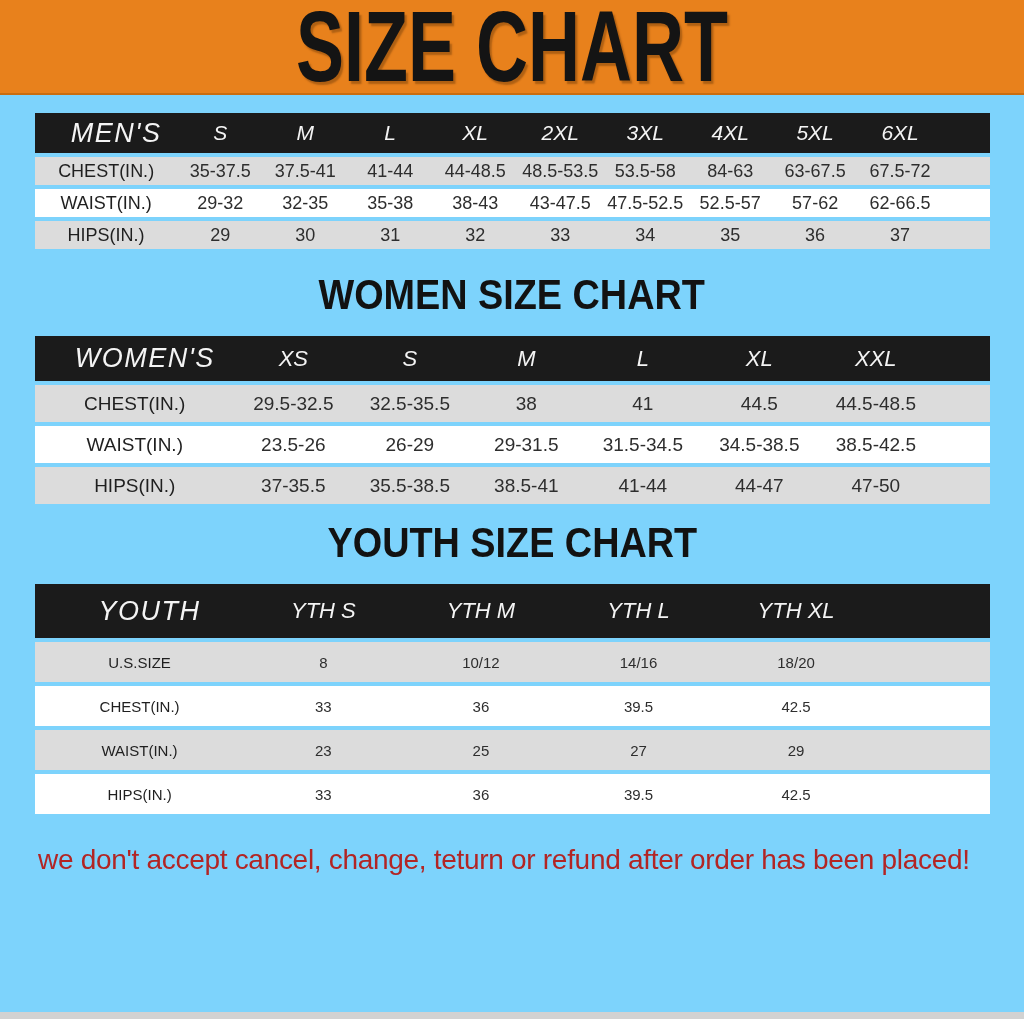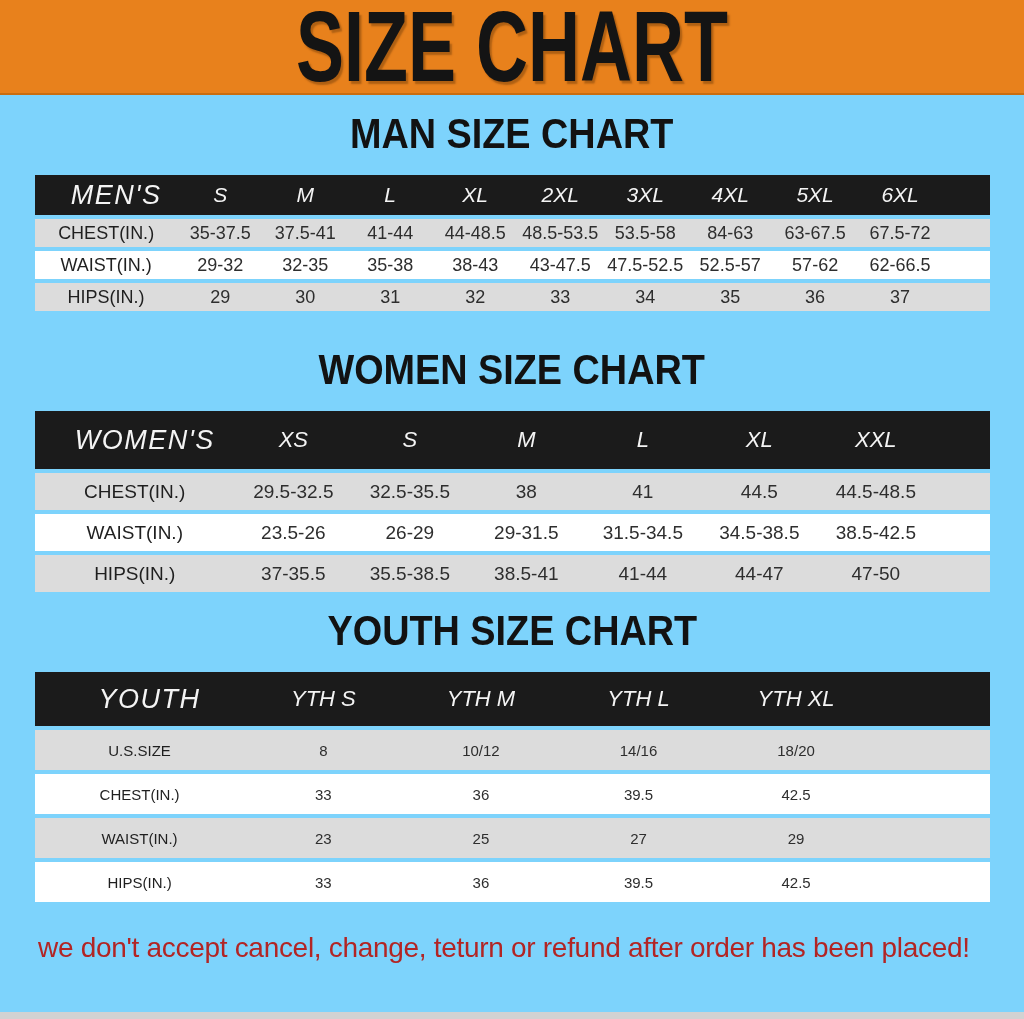--- a/index.html
+++ b/index.html
@@ -19,41 +19,41 @@
           border-bottom:2px solid #c96d10;}
   .banner-title{display:inline-block;font-size:100px;line-height:92px;font-weight:700;
           color:#141414;transform:scaleX(0.72);transform-origin:center;
           letter-spacing:0px;text-shadow:3px 3px 2px rgba(70,35,0,0.35);}
 
   
   .section-heading{text-align:center;color:#121212;}
   .section-heading span{display:inline-block;font-weight:700;font-size:42px;line-height:46px;
           transform:scaleX(0.9);transform-origin:center;letter-spacing:0px;}
   .heading-man{margin-top:16px;}
-  .heading-women{margin-top:32px;}
+  .heading-women{margin-top:19px;}
   .heading-youth{margin-top:12px;}
 
   
   table.size-table{width:955px;margin:14px auto 0 auto;border-collapse:separate;
           border-spacing:0 4px;table-layout:fixed;}
   table.size-table th, table.size-table td{text-align:center;vertical-align:middle;
           overflow:hidden;white-space:nowrap;}
   table.size-table thead th{background:var(--header-bg);color:#f4f4f4;font-weight:400;font-style:italic;}
   th.corner{font-weight:700;color:#fff;text-align:left;padding-left:20px;letter-spacing:1.5px;}
   tr.gray td{background:var(--row-gray);}
   tr.white td{background:var(--row-white);}
   tbody td{color:var(--text-dark);}
   td.rlabel{color:#1f1f1f;}
 
   .men{margin-top:16px;}
   .men thead th{height:40px;font-size:21px;}
   .men th.corner{font-size:27px;}
   .men tbody td{height:28px;font-size:18px;}
 
-  .women thead th{height:58px;font-size:22px;}
+  .women thead th{height:45px;font-size:22px;}
   .women th.corner{font-size:27px;}
   .women tbody td{height:37px;font-size:19px;}
 
   .youth thead th{height:54px;font-size:22px;}
   .youth th.corner{font-size:27px;}
   .youth tbody td{height:40px;font-size:15px;}
 
   
   .disclaimer{margin:24px 0 0 38px;color:var(--footer-red);font-size:28px;line-height:36px;
           letter-spacing:-0.3px;font-weight:400;}
@@ -62,23 +62,20 @@
 </style>
 </head>
 <body>
 
 <div class="page">
 
   <div class="banner">
     <span class="banner-title">SIZE CHART</span>
   </div>
 
-  <div class="section-heading heading-man">
-    <span>MAN SIZE CHART</span>
-  </div>
 
   <table class="size-table men">
     <colgroup>
       <col style="width:15%">
       <col style="width:8.9%">
         <col style="width:8.9%">
         <col style="width:8.9%">
       <col style="width:8.9%">
         <col style="width:8.9%">
         <col style="width:8.9%">

